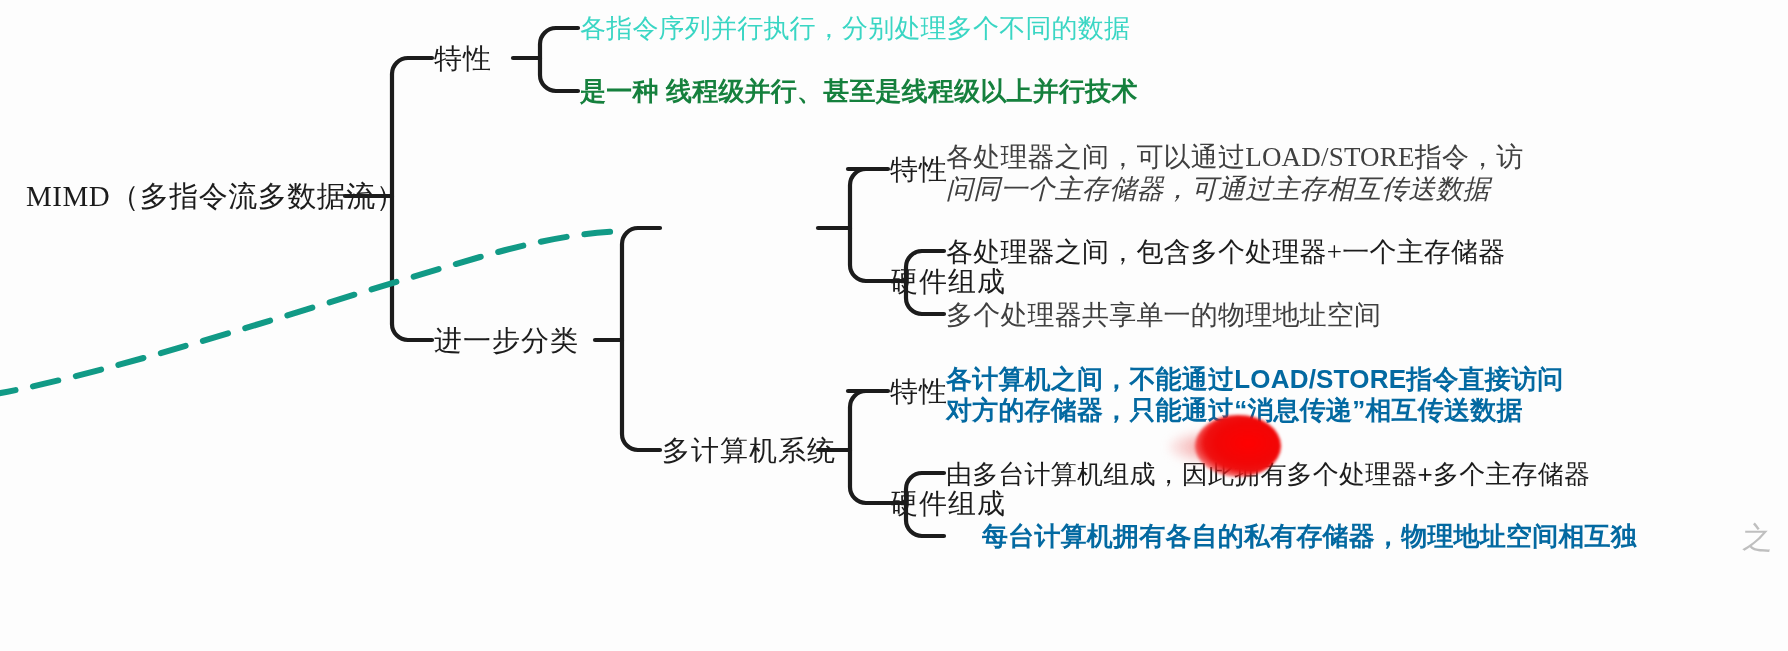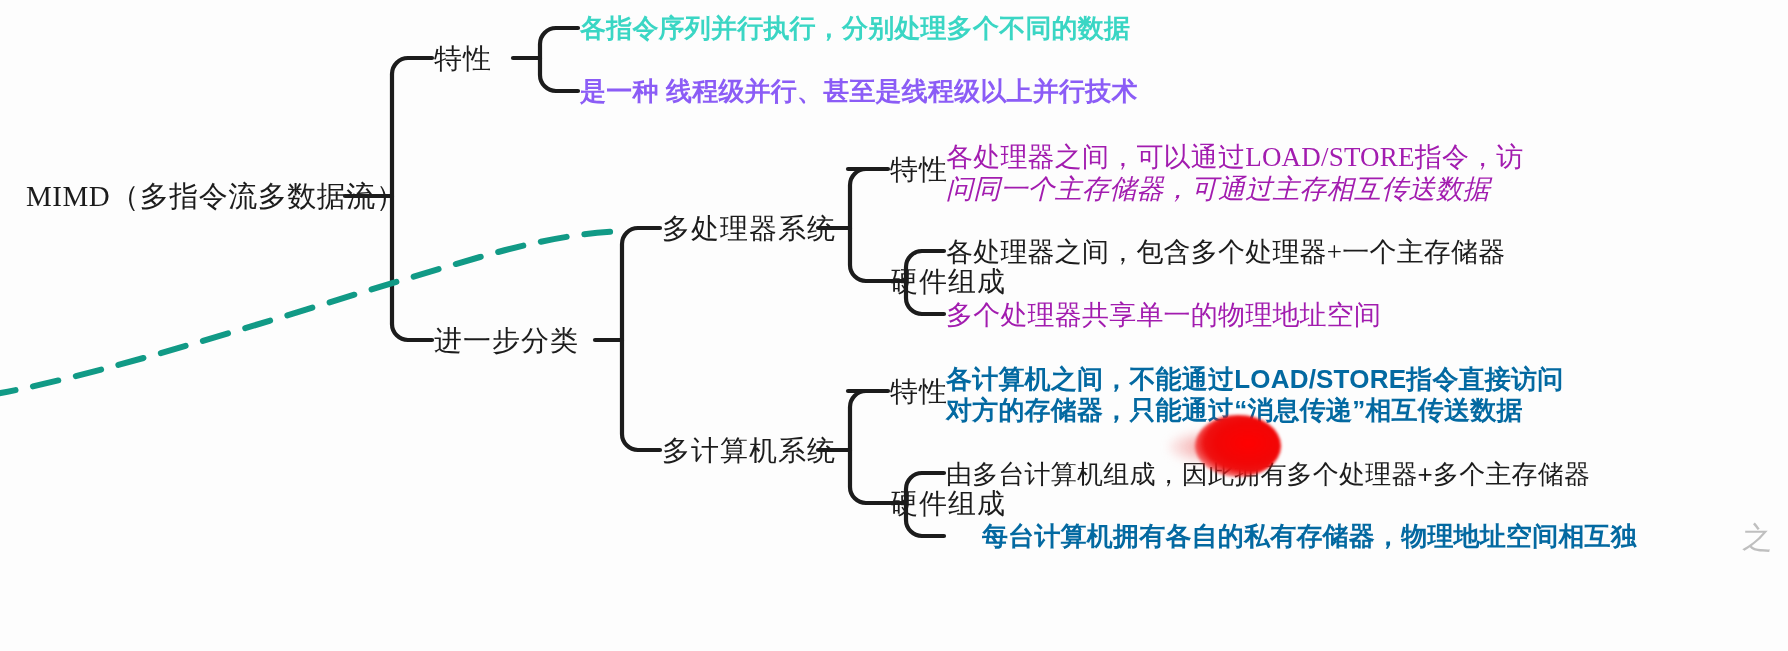--- a/index.html
+++ b/index.html
@@ -44,25 +44,25 @@
   }
   .leaf {
     font-family: "Liberation Sans", "DejaVu Sans", sans-serif;
     font-size: 26px;
     letter-spacing: 0.2px;
   }
   .leaf.serifish {
     font-family: "Liberation Serif", "DejaVu Serif", serif;
     font-size: 27px;
   }
-  .c-cyan  { color: #3ad6c4; font-weight: 700; }
-  .c-orange{ color: #8b5cf6; font-weight: 700; }
+  .c-cyan  { color: #3ad6c4; font-weight: 400; }
+  .c-orange{ color: #15803d; font-weight: 700; }
   .c-blue  { color: #0369a1; font-weight: 700; }
   .c-dark  { color: #1c1c1c; font-weight: 400; }
-  .c-blue-serif { color: #a21caf; }
+  .c-blue-serif { color: #404040; }
 
   .laser {
     position: absolute;
     width: 86px;
     height: 62px;
     border-radius: 50%;
     background: radial-gradient(ellipse at 62% 45%,
                 #ff0000 0%, #f10606 42%, #ee1111 58%,
                 rgba(240,40,40,0.55) 74%, rgba(250,120,120,0.18) 88%,
                 rgba(255,255,255,0) 100%);
@@ -136,21 +136,20 @@
   <div class="node root-node" style="left:6px; top:178px;margin-left:20px;">MIMD（多指令流多数据流）</div>
 
   <div class="node branch-label" style="left:434px; top:41px;">特性</div>
 
   <div class="node leaf c-cyan" style="left:580px; top:12px;">各指令序列并行执行，分别处理多个不同的数据</div>
 
   <div class="node leaf c-orange" style="left:580px; top:75px;">是一种 线程级并行、甚至是线程级以上并行技术</div>
 
   <div class="node branch-label" style="left:434px; top:323px;">进一步分类</div>
 
-  <div class="node branch-label" style="left:662px; top:211px;">多处理器系统</div>
 
   <div class="node branch-label" style="left:890px; top:152px;">特性</div>
 
   <div class="node leaf serifish c-blue-serif" style="left:946px; top:140px;">各处理器之间，可以通过LOAD/STORE指令，访</div>
   <div class="node leaf serifish c-blue-serif" style="left:946px; top:172px;font-style:italic;">问同一个主存储器，可通过主存相互传送数据</div>
 
   <div class="node branch-label" style="left:890px; top:264px;">硬件组成</div>
 
   <div class="node leaf serifish c-dark" style="left:946px; top:235px;">各处理器之间，包含多个处理器+一个主存储器</div>
   <div class="node leaf serifish c-blue-serif" style="left:946px; top:298px;">多个处理器共享单一的物理地址空间</div>

